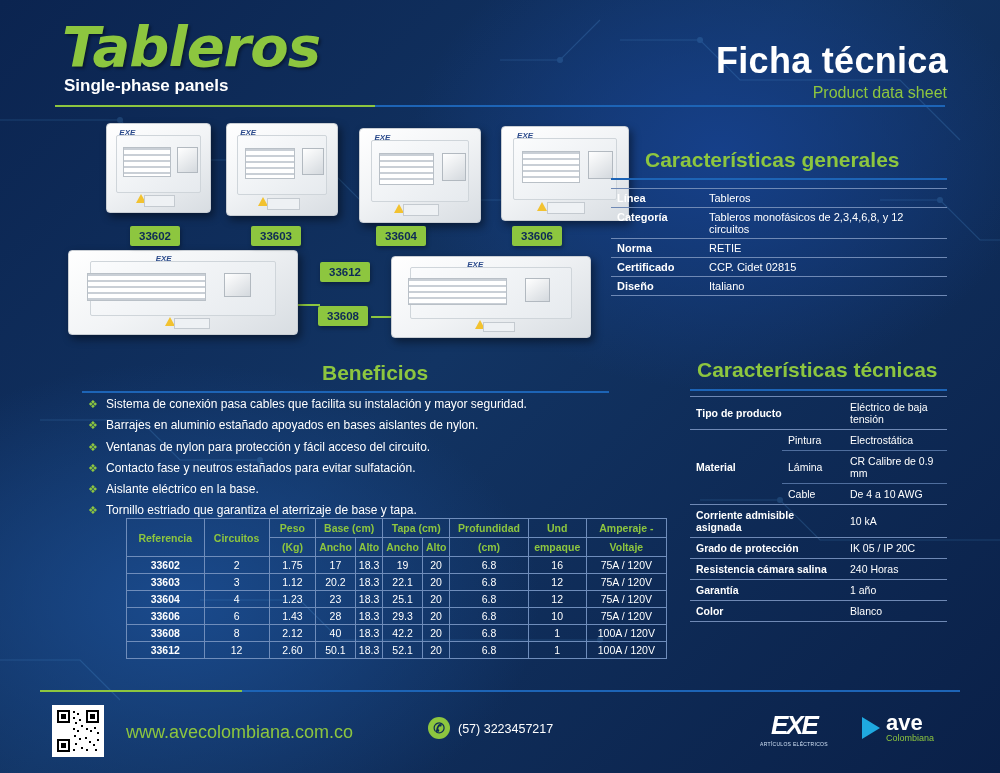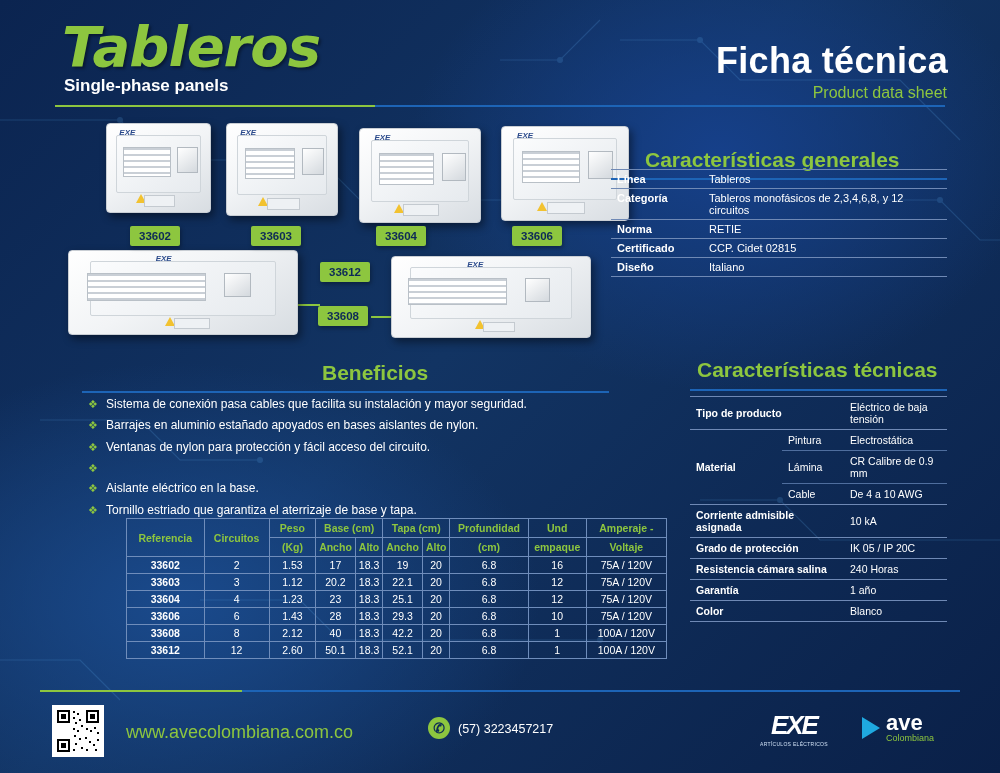--- a/index.html
+++ b/index.html
@@ -100,21 +100,21 @@
   }
   .connector { position: absolute; background: #8dc63f; height: 2px; }
 
   
   .sec-head {
     position: absolute; color: #8dc63f; font-size: 21px; font-weight: bold;
   }
   .sec-rule { position: absolute; height: 2px; background: #1d64b6; }
 
   
-  .gen-table { position: absolute; left: 611px; top: 169px; width: 336px; font-size: 11px; }
+  .gen-table { position: absolute; left: 611px; top: 188px; width: 336px; font-size: 11px; }
   .gen-table table { border-collapse: collapse; width: 100%; }
   .gen-table td {
     padding: 3px 6px; vertical-align: top; color: #fff;
     border-bottom: 1px solid #6f89b5;
   }
   .gen-table tr:first-child td { border-top: 1px solid #6f89b5; }
   .gen-table td.k { width: 92px; font-weight: bold; }
 
   
   .benefits { position: absolute; left: 88px; top: 398px; width: 520px; }
@@ -311,20 +311,21 @@
     <div class="benefit-row">
       <span class="bullet">❖</span>
       <span class="txt">Barrajes en aluminio estañado apoyados en bases aislantes de nylon.</span>
     </div>
     <div class="benefit-row">
       <span class="bullet">❖</span>
       <span class="txt">Ventanas de nylon para protección y fácil acceso del circuito.</span>
     </div>
     <div class="benefit-row">
       <span class="bullet">❖</span>
+      <span class="txt">Contacto fase y neutros estañados para evitar sulfatación.</span>
     </div>
     <div class="benefit-row">
       <span class="bullet">❖</span>
       <span class="txt">Aislante eléctrico en la base.</span>
     </div>
     <div class="benefit-row">
       <span class="bullet">❖</span>
       <span class="txt">Tornillo estriado que garantiza el aterrizaje de base y tapa.</span>
     </div>
   </div>
@@ -350,21 +351,21 @@
           <th>Alto</th>
           <th>(cm)</th>
           <th>empaque</th>
           <th>Voltaje</th>
         </tr>
       </thead>
       <tbody>
         <tr>
           <td class="refcell">33602</td>
           <td>2</td>
-          <td>1.53</td>
+          <td>1.75</td>
           <td>17</td>
           <td>18.3</td>
           <td>19</td>
           <td>20</td>
           <td>6.8</td>
           <td>16</td>
           <td>75A / 120V</td>
         </tr>
         <tr>
           <td class="refcell">33603</td>

